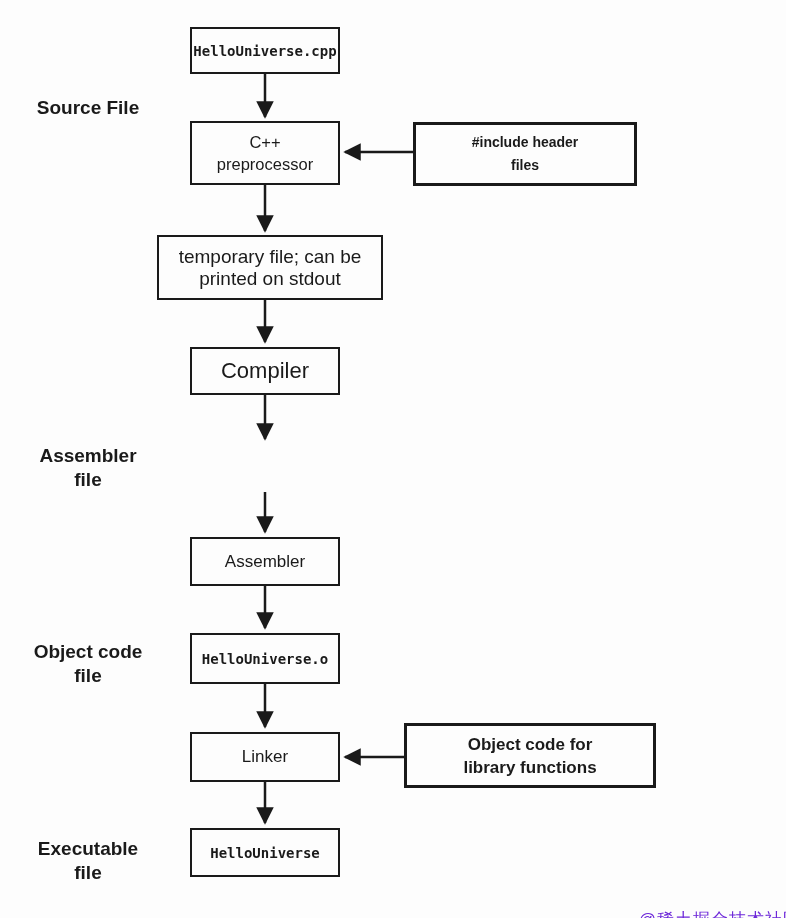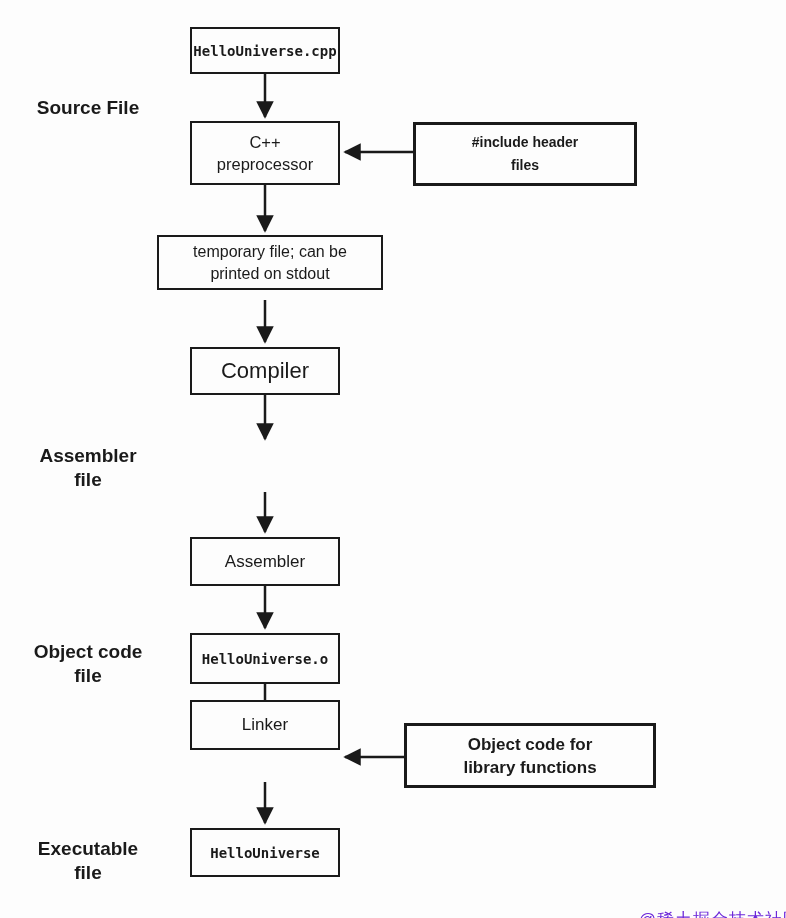--- a/index.html
+++ b/index.html
@@ -92,31 +92,31 @@
   </svg>
 
   <div class="box mono" style="left:190px; top:27px;  width:150px; height:47px;">HelloUniverse.cpp</div>
 
   <div class="box" style="left:190px; top:121px; width:150px; height:64px;">C++
 preprocessor</div>
 
   <div class="box bold-box" style="left:413px; top:122px; width:224px; height:64px;">#include header
 files</div>
 
-  <div class="box" style="left:157px; top:235px; width:226px; height:55px; font-size:16px;">temporary file; can be
+  <div class="box" style="left:157px; top:235px; width:226px; height:65px; font-size:19px;">temporary file; can be
 printed on stdout</div>
 
   <div class="box" style="left:190px; top:347px; width:150px; height:48px; font-size:22px;">Compiler</div>
 
 
   <div class="box" style="left:190px; top:537px; width:150px; height:49px; font-size:17px;">Assembler</div>
 
   <div class="box mono" style="left:190px; top:633px; width:150px; height:51px;">HelloUniverse.o</div>
 
-  <div class="box" style="left:190px; top:700px; width:150px; height:50px; font-size:17px;">Linker</div>
+  <div class="box" style="left:190px; top:732px; width:150px; height:50px; font-size:17px;">Linker</div>
 
   <div class="box bold-box" style="left:404px; top:723px; width:252px; height:65px; font-size:17px;">Object code for
 library functions</div>
 
   <div class="box mono" style="left:190px; top:828px; width:150px; height:49px;">HelloUniverse</div>
 
   <div class="side-label" style="left:8px; top:96px;">Source File</div>
 
   <div class="side-label" style="left:8px; top:444px;">Assembler
 file</div>

